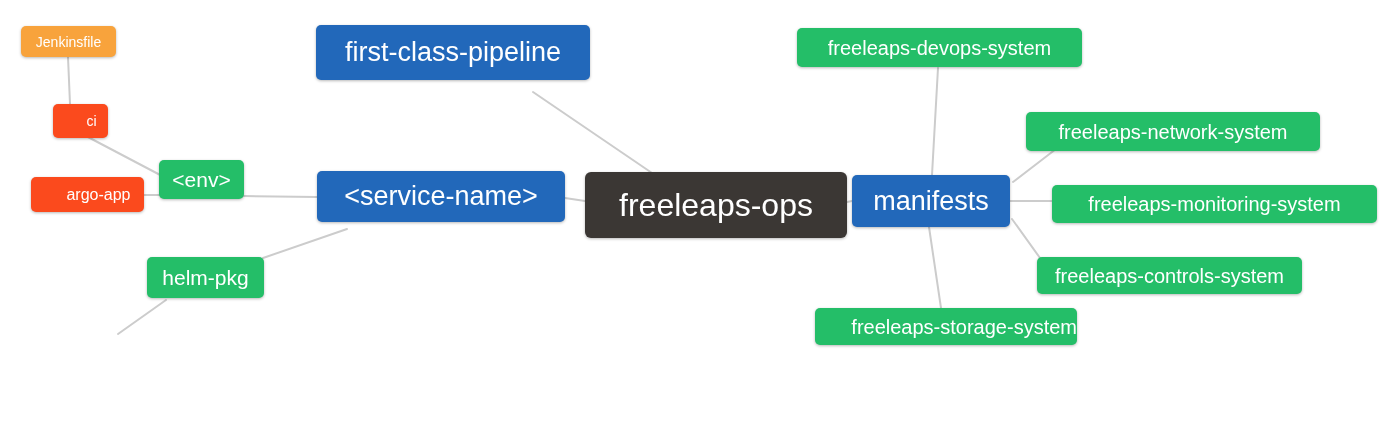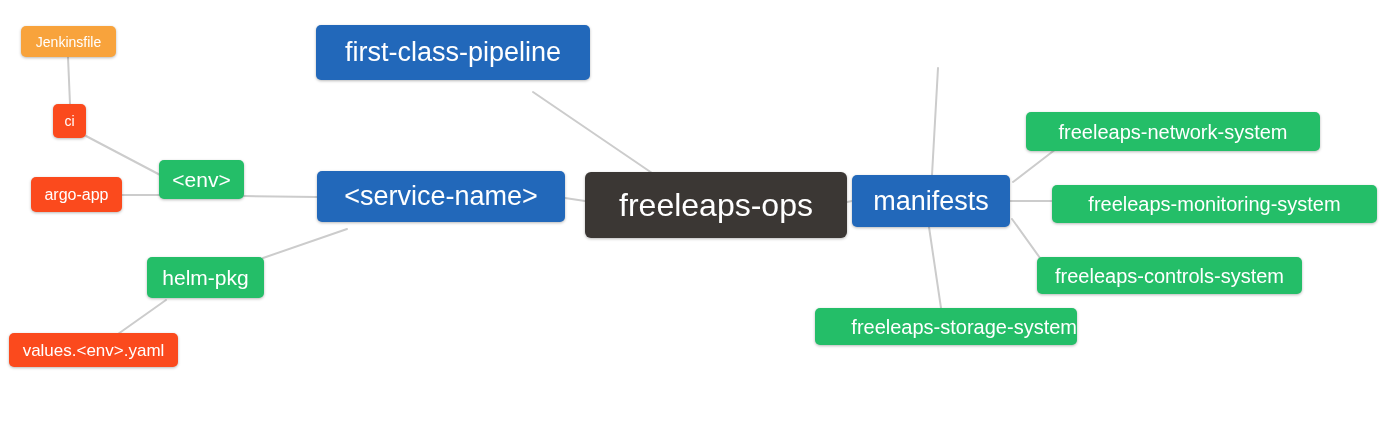--- a/index.html
+++ b/index.html
@@ -17,21 +17,21 @@
     display:flex;align-items:center;justify-content:center;
     color:var(--text,#fff);
     border-radius:5px;
     box-shadow:0 1px 3px rgba(0,0,0,.28);
     white-space:nowrap;
     cursor:pointer;
     line-height:1;
   }
   .node .label{pointer-events:none;}
   .orange{background:var(--node-orange,#f8a33c);}
-  .red{background:var(--node-red,#fb4a1d);}
+  .red{background:var(--node-red,#fb4a1d);padding-left:22px;}
   .green{background:var(--node-green,#24be68);}
   .blue{background:var(--node-blue,#2268ba);}
   .dark{background:var(--node-dark,#3b3734);border-radius:6px;}
 </style>
 </head>
 <body>
 
 <div class="canvas">
 
   <svg class="edges" viewBox="0 0 1390 421" xmlns="http://www.w3.org/2000/svg">
@@ -64,40 +64,40 @@
   </div>
 
   <div class="node green" style="left:159px;top:160px;width:85px;height:39px;font-size:21px;">
     <span class="label">&lt;env&gt;</span>
   </div>
 
   <div class="node green" style="left:147px;top:257px;width:117px;height:41px;font-size:21px;">
     <span class="label">helm-pkg</span>
   </div>
 
-  <div class="node red" style="left:9px;top:333px;width:169px;height:34px;font-size:17px;">
-    <span class="label">values.&lt;env&gt;.yaml</span>
-  </div>
 
   <div class="node blue" style="left:316px;top:25px;width:274px;height:55px;font-size:27px;">
     <span class="label">first-class-pipeline</span>
   </div>
 
   <div class="node blue" style="left:317px;top:171px;width:248px;height:51px;font-size:27px;">
     <span class="label">&lt;service-name&gt;</span>
   </div>
 
   <div class="node dark" style="left:585px;top:172px;width:262px;height:66px;font-size:32px;">
     <span class="label">freeleaps-ops</span>
   </div>
 
   <div class="node blue" style="left:852px;top:175px;width:158px;height:52px;font-size:27px;">
     <span class="label">manifests</span>
   </div>
 
+  <div class="node green" style="left:797px;top:28px;width:285px;height:39px;font-size:20px;">
+    <span class="label">freeleaps-devops-system</span>
+  </div>
 
   <div class="node green" style="left:1026px;top:112px;width:294px;height:39px;font-size:20px;">
     <span class="label">freeleaps-network-system</span>
   </div>
 
   <div class="node green" style="left:1052px;top:185px;width:325px;height:38px;font-size:20px;">
     <span class="label">freeleaps-monitoring-system</span>
   </div>
 
   <div class="node green" style="left:1037px;top:257px;width:265px;height:37px;font-size:20px;">

